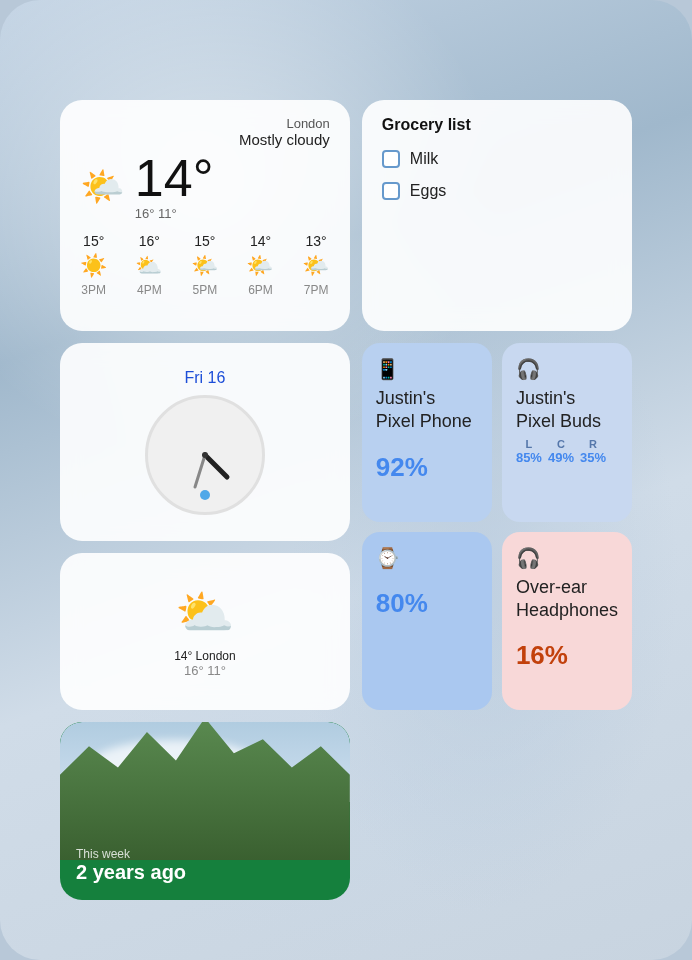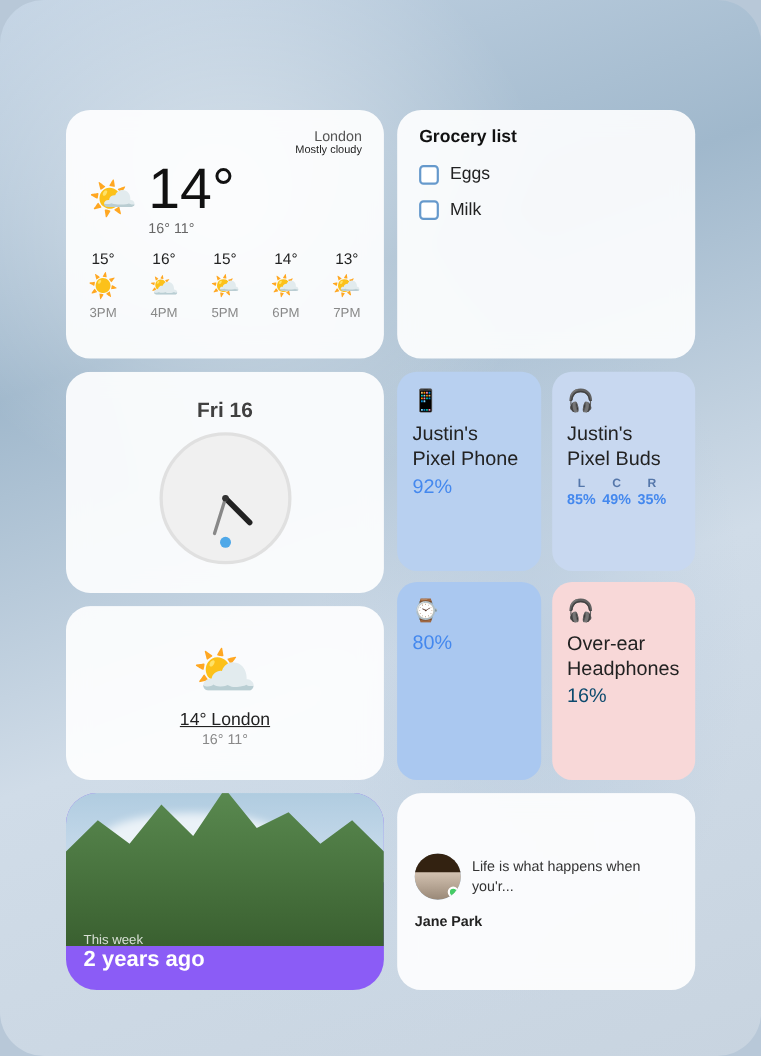--- a/index.html
+++ b/index.html
@@ -57,21 +57,21 @@
       text-align: right;
       font-size: 13px;
       color: #333;
       margin-bottom: 4px;
     }
     .weather-location {
       font-size: 13px;
       color: #555;
     }
     .weather-desc {
-      font-size: 10px;
+      font-size: 15px;
       color: #222;
       font-weight: 500;
       text-align: right;
     }
     .weather-main {
       display: flex;
       align-items: center;
       gap: 10px;
       margin-top: 4px;
     }
@@ -149,23 +149,23 @@
     .clock-widget {
       grid-column: 1 / 2;
       grid-row: 2 / 3;
       display: flex;
       flex-direction: column;
       align-items: center;
       justify-content: center;
       min-height: 180px;
     }
     .clock-date {
-      font-size: 19px;
-      color: #404040;
-      font-weight: 700;
+      font-size: 16px;
+      color: #1d4ed8;
+      font-weight: 400;
       margin-bottom: 8px;
     }
     .clock-face {
       width: 120px;
       height: 120px;
       border-radius: 50%;
       background: #f0f0f0;
       position: relative;
       border: 3px solid #e0e0e0;
     }
@@ -209,26 +209,26 @@
       font-size: 20px;
       margin-bottom: 6px;
     }
     .device-name {
       font-size: 18px;
       font-weight: 500;
       color: #222;
       line-height: 1.3;
     }
     .device-battery {
-      font-size: 18px;
-      font-weight: 400;
-      margin-top: 2px;
+      font-size: 26px;
+      font-weight: 700;
+      margin-top: 18px;
     }
     .battery-blue { color: #4488ee; }
-    .battery-red { color: #0c4a6e; }
+    .battery-red { color: #c2410c; }
 
     .buds-levels {
       display: flex;
       gap: 6px;
       margin-top: 4px;
     }
     .bud-level {
       display: flex;
       flex-direction: column;
       align-items: center;
@@ -251,41 +251,39 @@
       display: flex;
       flex-direction: column;
       align-items: center;
       justify-content: center;
       min-height: 140px;
     }
     .weather-small-icon {
       font-size: 48px;
     }
     .weather-small-temp {
-      font-size: 16px;
+      font-size: 12px;
       font-weight: 500;
       color: #222;
       margin-top: 8px;
-      text-decoration: underline;
     }
     .weather-small-hilo {
       font-size: 13px;
       color: #888;
     }
 
     
     .photo-widget {
       grid-column: 1 / 2;
       grid-row: 4 / 5;
       padding: 0;
       overflow: hidden;
       position: relative;
       min-height: 160px;
-      background: #8b5cf6;
-      border-radius: 28px;
+      background: #15803d;
     }
     .photo-trees {
       position: absolute;
       bottom: 40px;
       left: 0;
       right: 0;
       height: 80%;
       background: linear-gradient(180deg, #5a8a50 0%, #3a6030 100%);
       clip-path: polygon(0% 100%, 0% 40%, 10% 20%, 20% 35%, 30% 10%, 40% 30%, 50% 0%, 60% 25%, 70% 15%, 80% 35%, 90% 20%, 100% 40%, 100% 100%);
     }
@@ -440,25 +438,25 @@
         <div class="forecast-icon">🌤️</div>
         <div class="forecast-time">7PM</div>
       </div>
     </div>
   </div>
 
   <div class="widget grocery-widget">
     <div class="grocery-title">Grocery list</div>
     <div class="grocery-item">
       <div class="grocery-checkbox"></div>
-      <div class="grocery-label">Eggs</div>
+      <div class="grocery-label">Milk</div>
     </div>
     <div class="grocery-item">
       <div class="grocery-checkbox"></div>
-      <div class="grocery-label">Milk</div>
+      <div class="grocery-label">Eggs</div>
     </div>
   </div>
 
   <div class="widget clock-widget">
     <div class="clock-date">Fri 16</div>
     <div class="clock-face">
       <svg class="clock-svg" width="100" height="100" viewBox="-50 -50 100 100">
 
         <line x1="0" y1="0" x2="22" y2="22" stroke="#222" stroke-width="5" stroke-linecap="round"></line>
 
@@ -517,27 +515,14 @@
   <div class="widget photo-widget">
     <div class="photo-sky"></div>
     <div class="photo-clouds"></div>
     <div class="photo-trees"></div>
     <div class="photo-caption">
       <div class="photo-caption-sub">This week</div>
       <div class="photo-caption-main">2 years ago</div>
     </div>
   </div>
 
-  <div class="widget message-widget">
-    <div class="message-header">
-      <div class="message-avatar">
-        <div class="message-avatar-face"></div>
-        <div class="message-avatar-hair"></div>
-        <div class="online-dot"></div>
-      </div>
-      <div class="message-content">
-        <div class="message-text">Life is what happens when you'r...</div>
-      </div>
-    </div>
-    <div class="message-sender">Jane Park</div>
-  </div>
 
 </div>
 
 </body></html>

